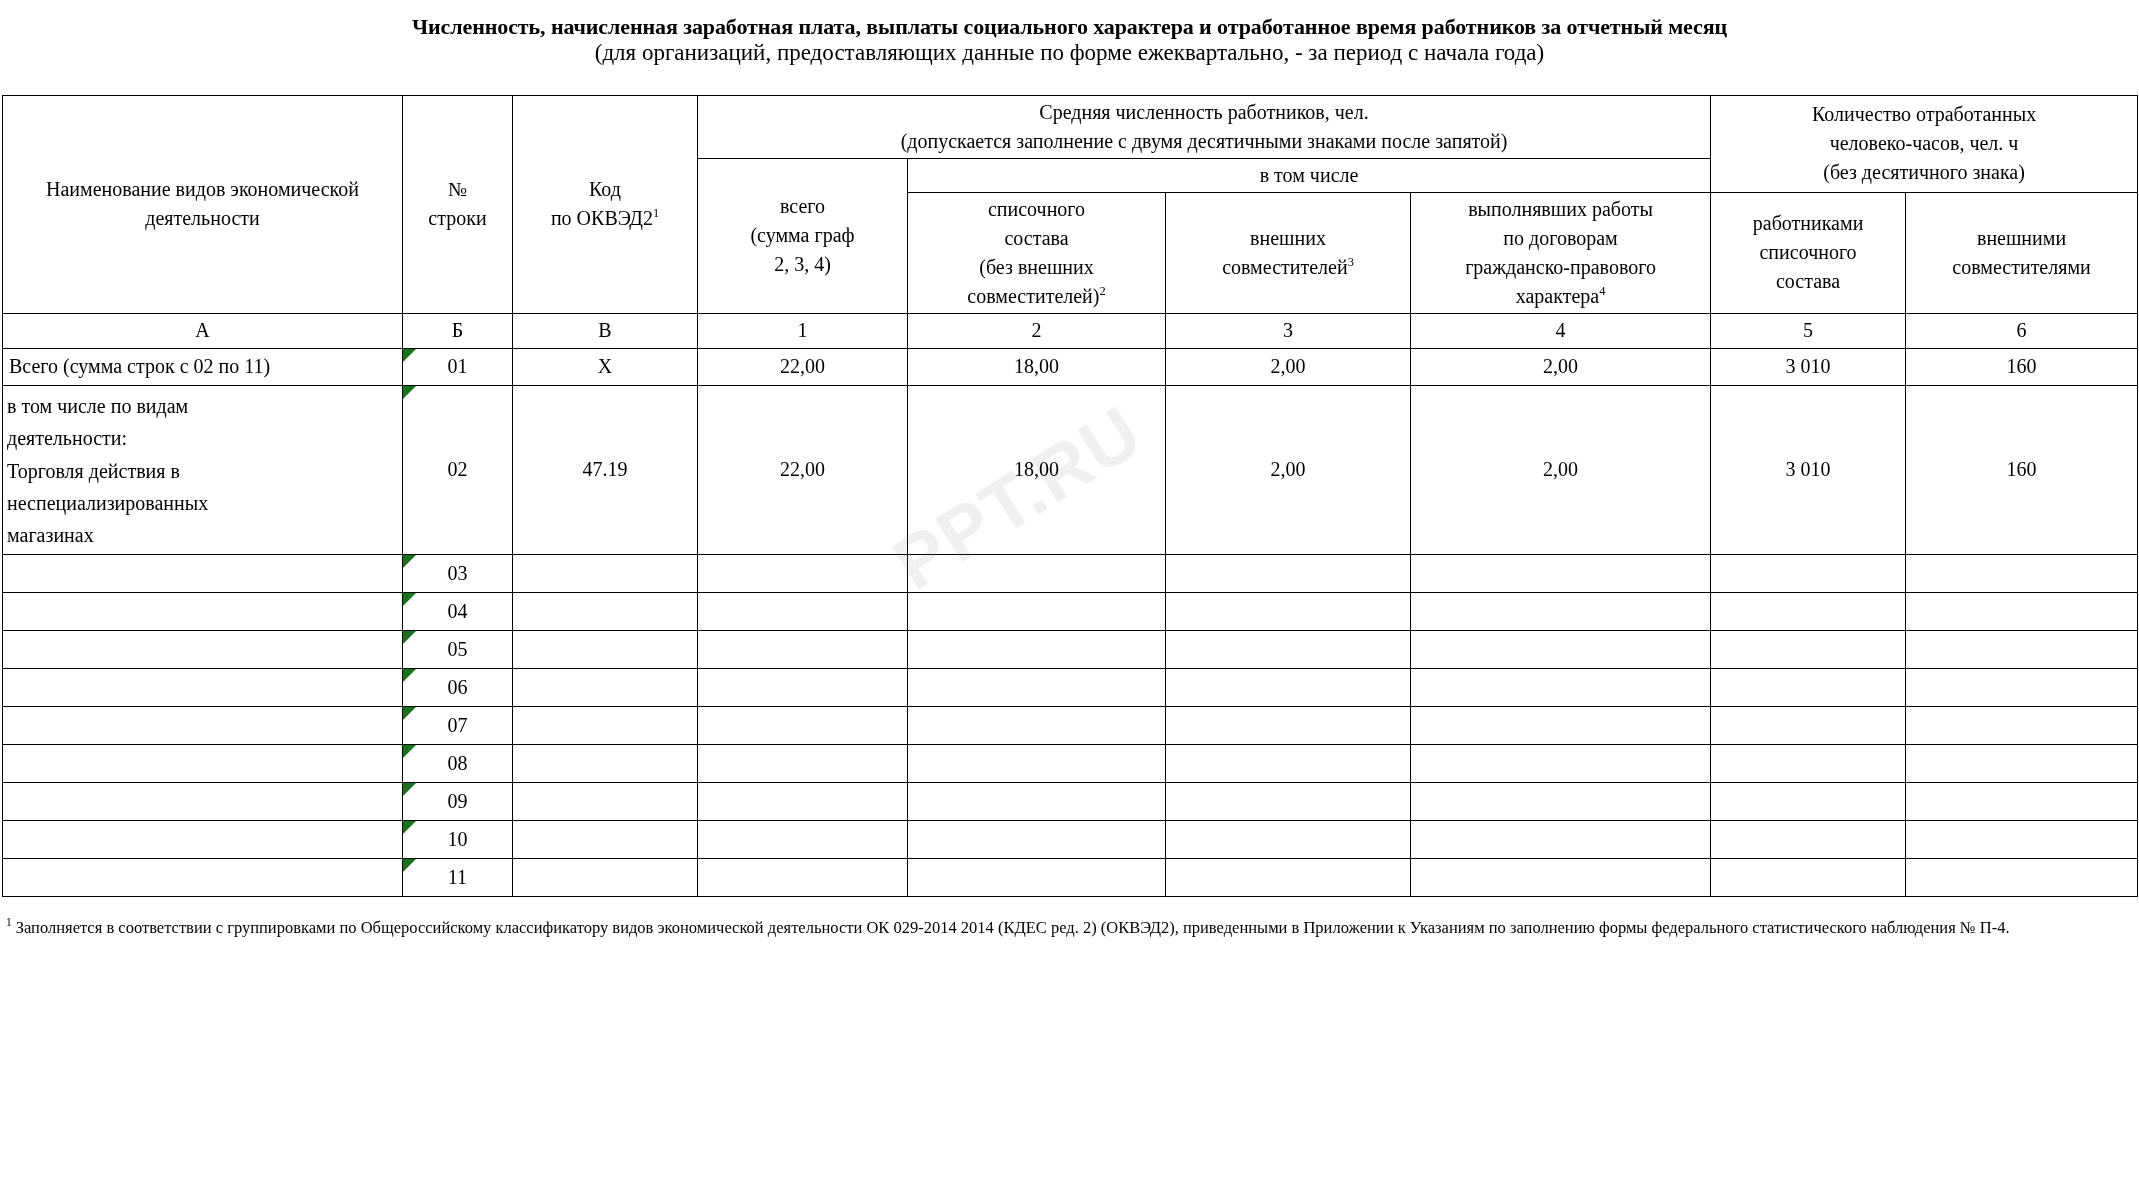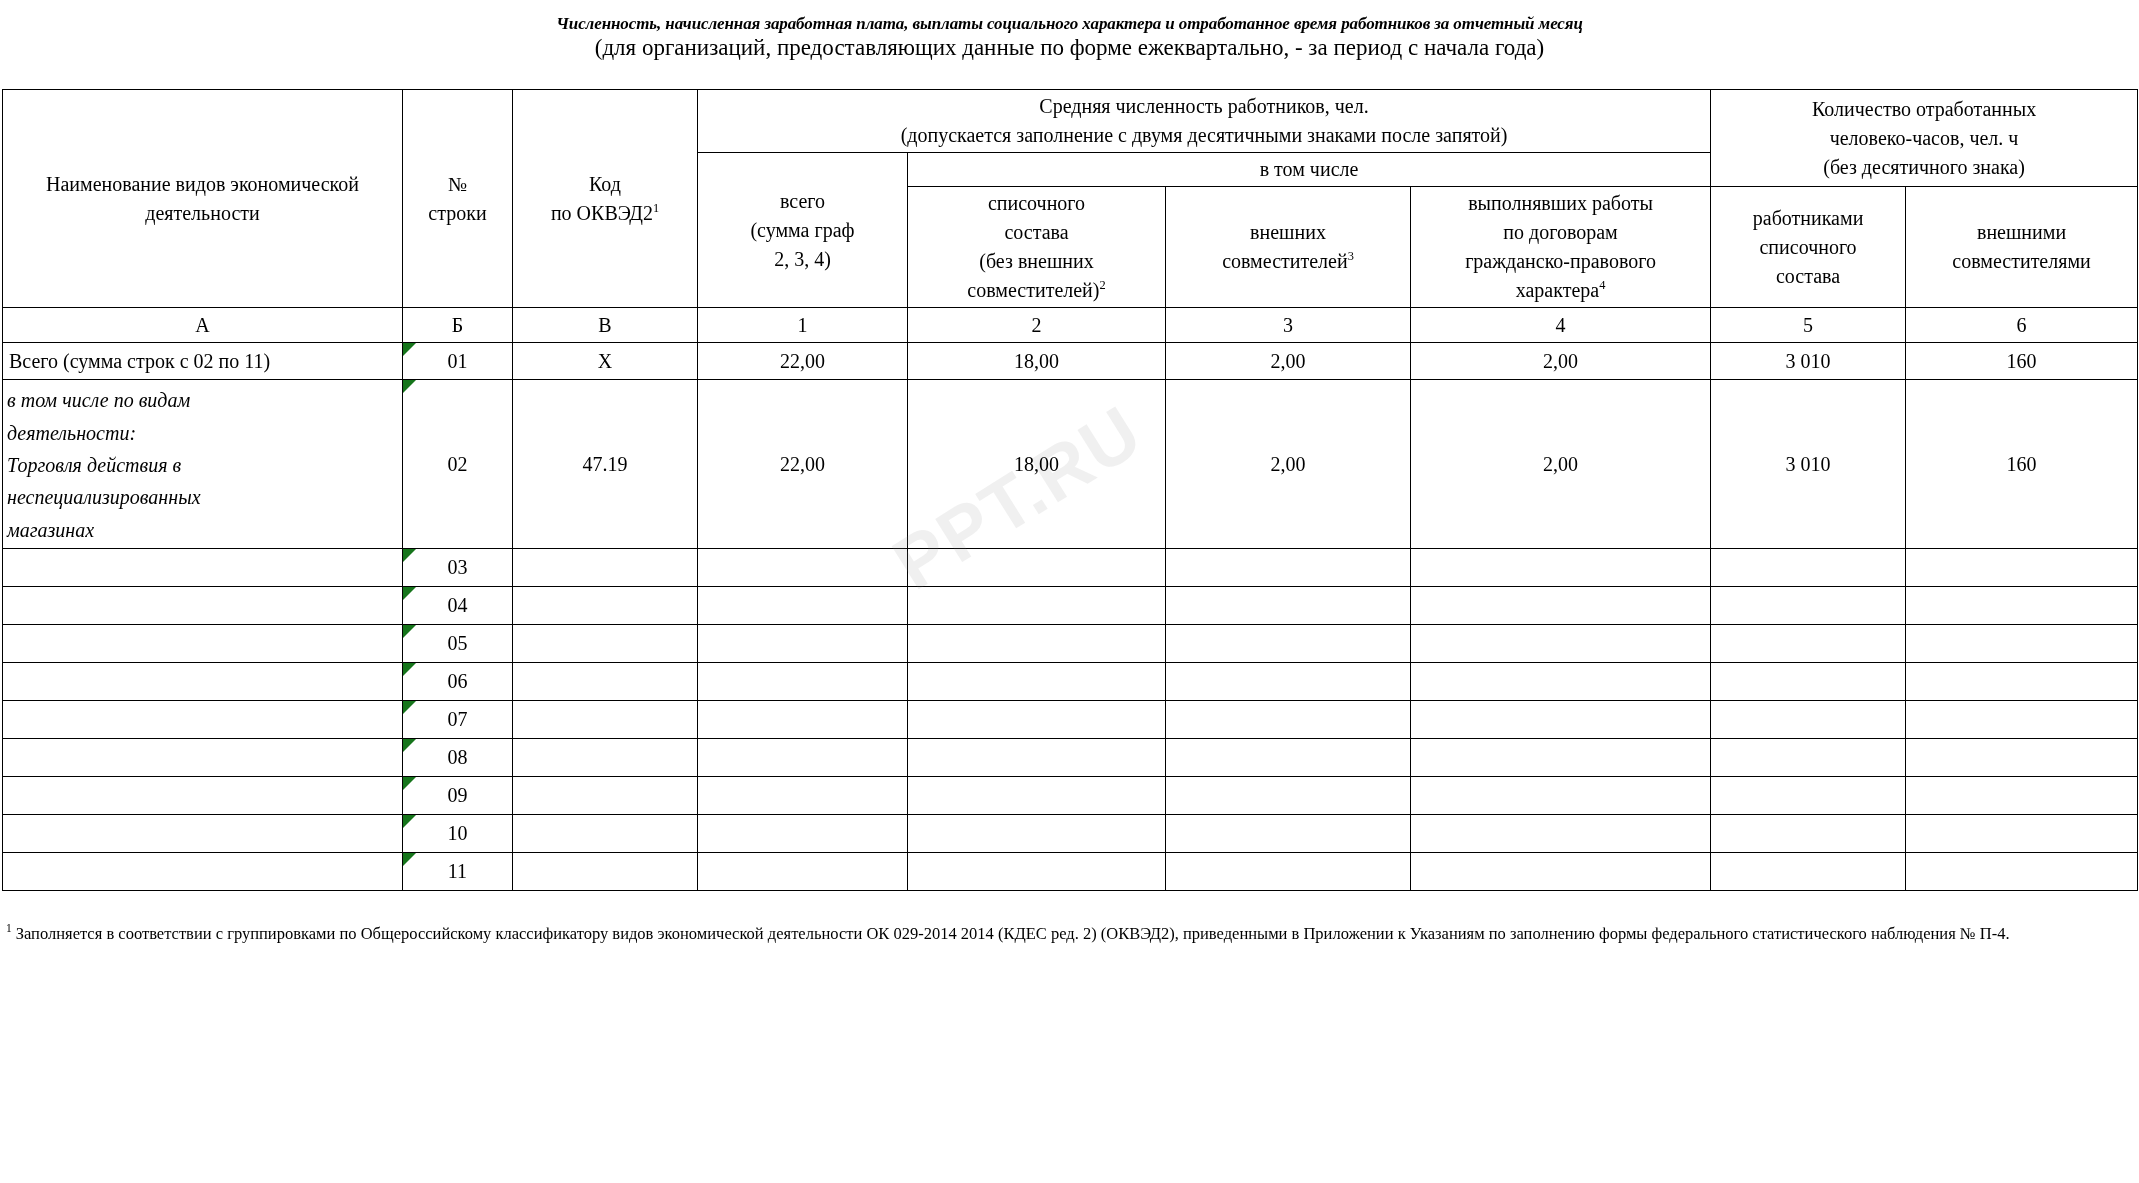--- a/index.html
+++ b/index.html
@@ -16,25 +16,24 @@
     position: relative;
     overflow: hidden;
   }
 
   
   .title-block {
     text-align: center;
     padding-top: 14px;
   }
   .title-main {
-    font-size: 17px;
+    font-size: 22px;
     font-weight: bold;
     line-height: 1.15;
     letter-spacing: -0.1px;
-    font-style: italic;
   }
   .title-sub {
     font-size: 23px;
     font-weight: normal;
     line-height: 1.2;
     margin-top: 0;
   }
 
   
   .table-wrap {
@@ -90,21 +89,20 @@
   .tall-row td {
     height: 124px;
     vertical-align: bottom;
     padding-bottom: 4px;
   }
   .tall-row td.name-cell {
     text-align: left;
     vertical-align: top;
     padding-top: 4px;
     line-height: 1.62;
-    font-style: italic;
   }
   .blank-row td { height: 33px; }
 
   
   .mark-cell::before {
     content: "";
     position: absolute;
     top: 0;
     left: 0;
     width: 0;
@@ -115,21 +113,21 @@
   }
 
   .sup {
     font-size: 0.62em;
     vertical-align: super;
     line-height: 0;
   }
 
   
   .footnotes {
-    margin-top: 28px;
+    margin-top: 16px;
     padding: 0 6px;
     font-size: 16.5px;
     line-height: 1.62;
   }
   .footnote {
     margin-bottom: 9px;
     text-indent: 0;
   }
   .footnote .fn-num {
     font-size: 11.5px;

